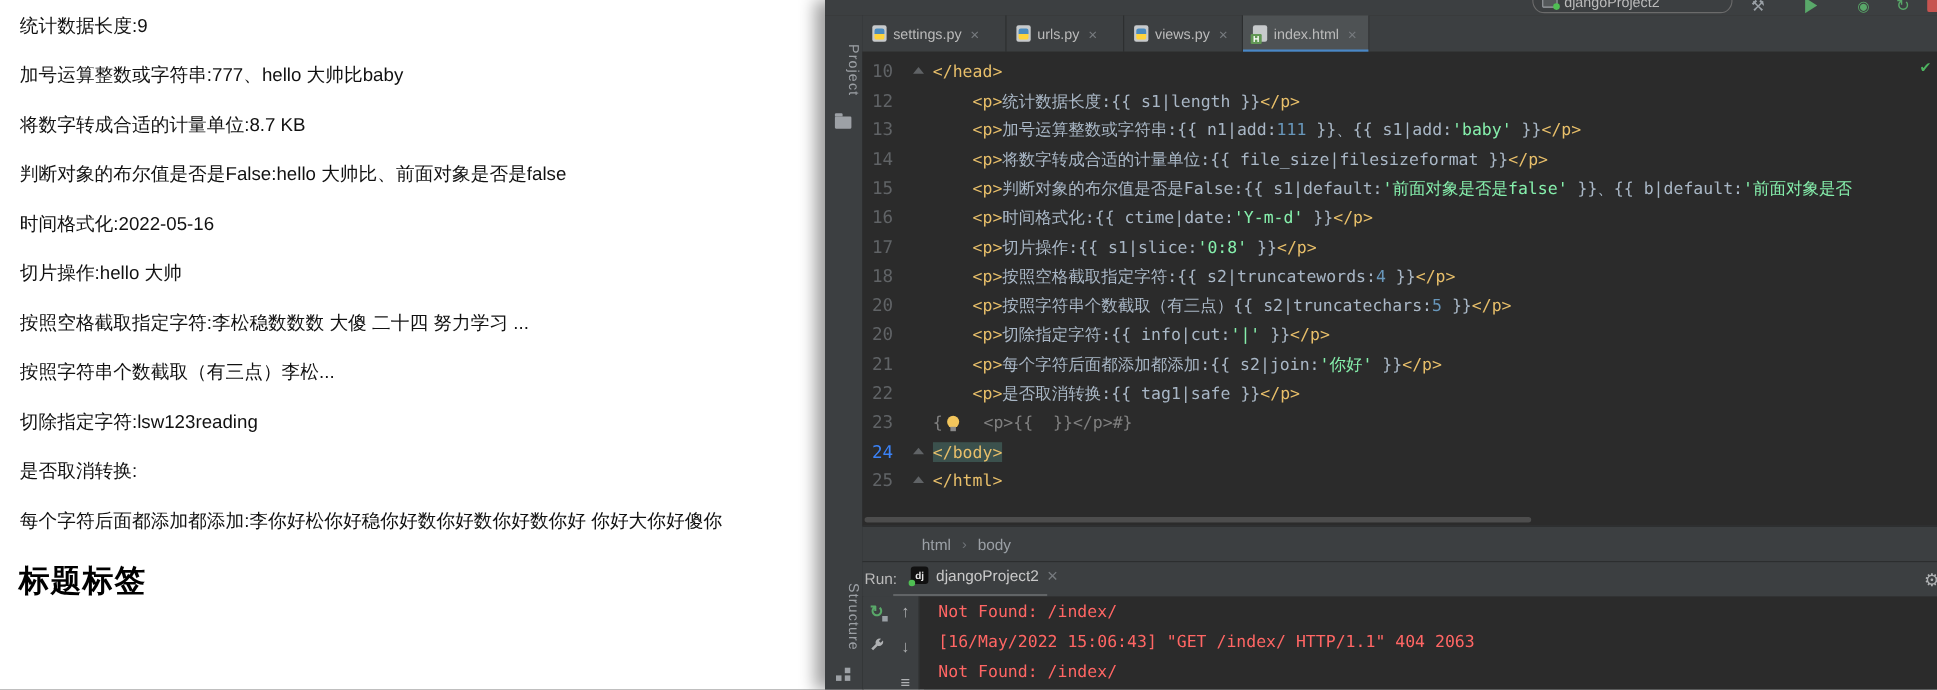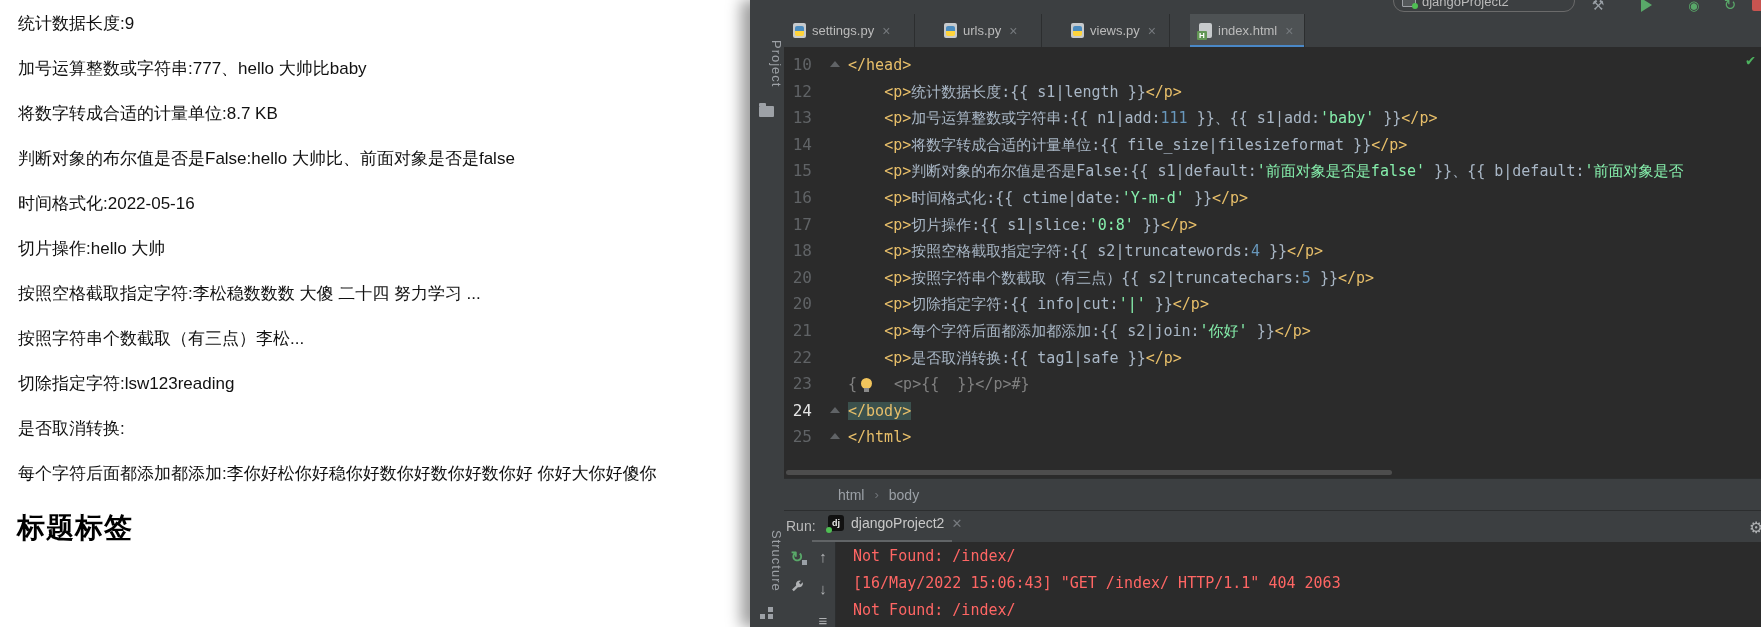--- a/index.html
+++ b/index.html
@@ -51,21 +51,21 @@
   .folder-ic::before{content:"";position:absolute;left:0;top:-3px;width:7px;height:3px;
                      background:#9da1a6;border-radius:1px 1px 0 0;}
   .struct-ic{position:absolute;left:10px;bottom:8px;width:13px;height:12px;}
   .struct-ic i{position:absolute;width:5px;height:5px;background:#9da1a6;}
   .struct-ic i:nth-child(1){left:0;bottom:0;}
   .struct-ic i:nth-child(2){right:0;bottom:0;}
   .struct-ic i:nth-child(3){right:0;top:0;}
 
   
   .tabs-row{position:absolute;left:34px;top:14px;right:0;height:33px;background:#3c3f41;
-            border-bottom:1px solid #323232;display:flex;gap:20px;}
+            border-bottom:1px solid #323232;display:flex;}
   .tab{position:relative;display:flex;align-items:center;gap:6px;padding:0 9px;
        border-right:1px solid #2c2e2f;box-sizing:border-box;cursor:default;}
   .tab .lbl{font-size:13px;color:#bbb;}
   .tab .close{font-size:14px;color:#767a7e;margin-left:2px;}
   .tab.active{background:#4e5254;text-align:center;}
   .tab.active::after{content:"";position:absolute;left:0;right:0;bottom:-1px;height:3px;
                      background:#4a88c7;}
   .fic{position:relative;width:13px;height:15px;background:#c7cacc;border-radius:2px;}
   .fic.py::after{content:"";position:absolute;left:2px;top:3px;width:9px;height:5px;
                  background:#4b8bbe;border-radius:2px 2px 0 0;}
@@ -74,21 +74,21 @@
   .fic.html::after{content:"H";position:absolute;left:-2px;bottom:-2px;width:10px;height:9px;
                    background:#629755;color:#fff;font-size:8px;font-weight:bold;line-height:9px;
                    text-align:center;border-radius:1px;}
 
   
   .editor{position:absolute;left:34px;top:47px;right:0;height:431px;background:#2b2b2b;
           overflow:hidden;font-family:"DejaVu Sans Mono","Liberation Mono",monospace;
           font-size:15px;padding-top:5px;box-sizing:border-box;}
   .crow{display:flex;height:26.6px;line-height:26.6px;white-space:pre;}
   .num{flex:0 0 28px;text-align:right;color:#606366;font-size:16px;}
-  .num.on{color:#e5e5e5;}
+  .num.on{color:#3b82f6;}
   .foldc{flex:0 0 36px;position:relative;}
   .foldc .fm{position:absolute;right:8px;top:9px;width:0;height:0;}
   .fm.up{border-left:5px solid transparent;border-right:5px solid transparent;
          border-bottom:6px solid #606366;}
   .fm.down{border-left:5px solid transparent;border-right:5px solid transparent;
            border-top:6px solid #606366;}
   .code{flex:1;overflow:hidden;}
   .sg-plain{color:#a9b7c6;}
   .sg-tag{color:#e8bf6a;}
   .sg-num{color:#6897bb;}

